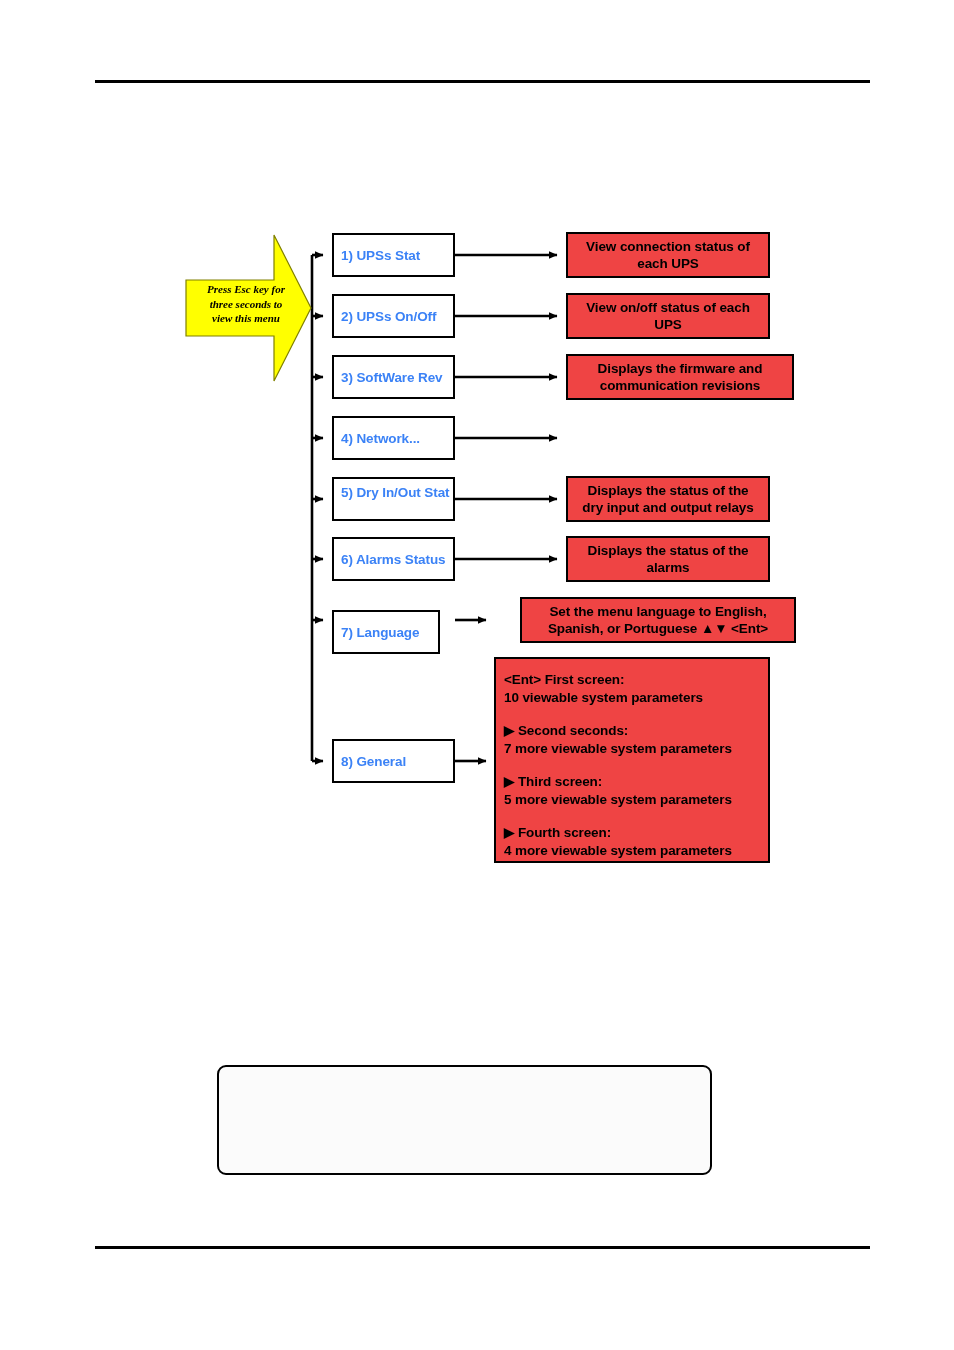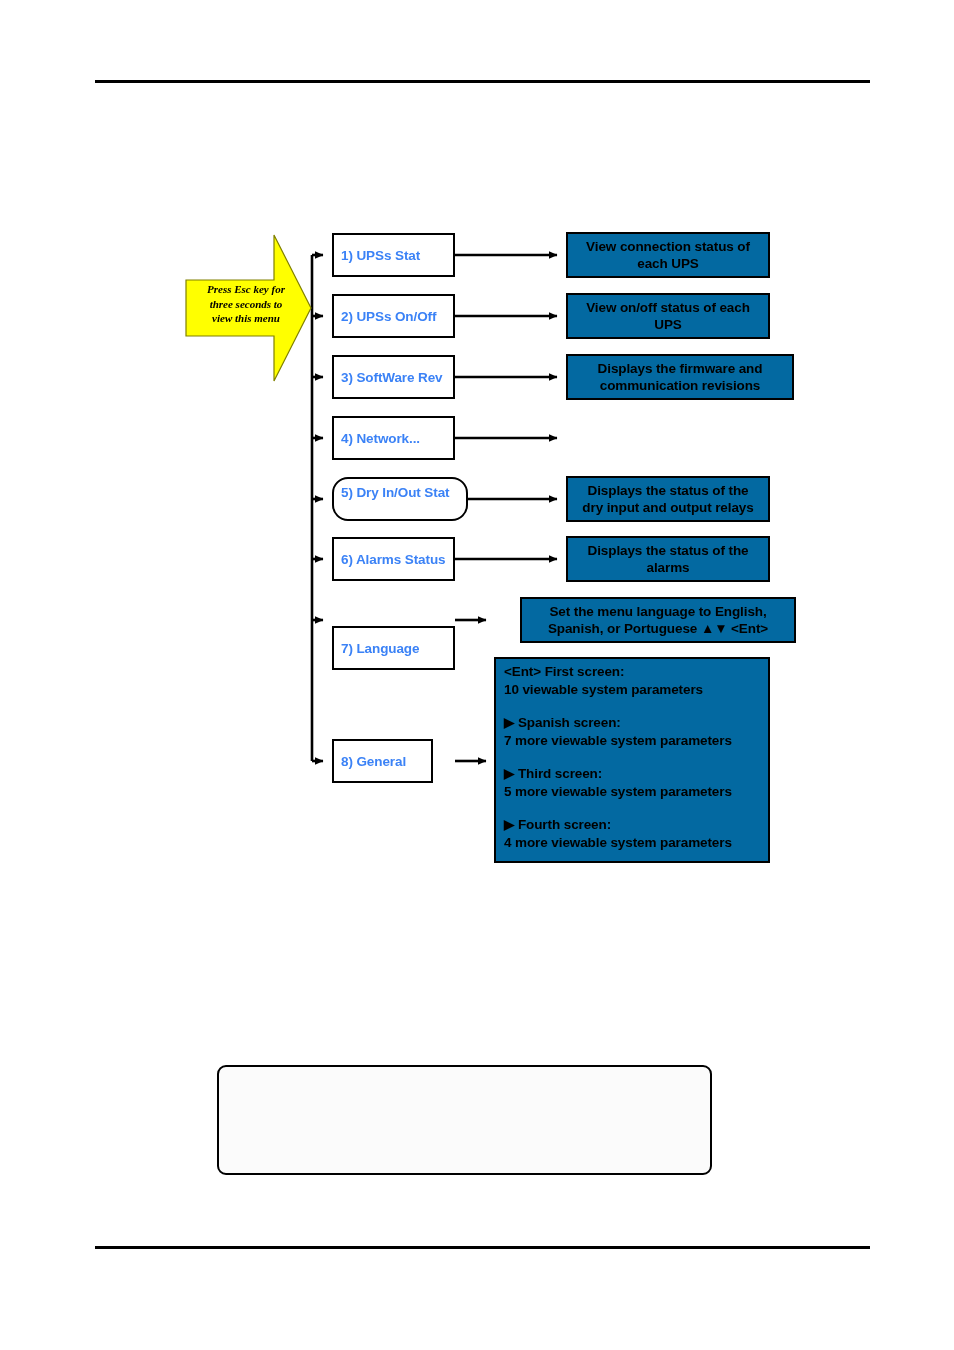--- a/index.html
+++ b/index.html
@@ -70,37 +70,37 @@
     align-items: flex-start;
     padding-top: 5px;
     white-space: normal;
   }
 
   
   .desc-box {
     position: absolute;
     box-sizing: border-box;
     border: 2.5px solid #000000;
-    background: #0369a1;
+    background: #ef4444;
     color: #000000;
     font-size: 13.5px;
     font-weight: bold;
     line-height: 17px;
     letter-spacing: -0.1px;
     text-align: center;
     display: flex;
     align-items: center;
     justify-content: center;
     padding: 0 4px;
   }
   .desc-box.general {
     text-align: left;
     align-items: flex-start;
     justify-content: flex-start;
-    padding: 4px 0 0 8px;
+    padding: 12px 0 0 8px;
     line-height: 17.5px;
   }
   .desc-box.general .blank { display: block; height: 16px; }
 
   
   .callout {
     position: absolute;
     left: 182px;
     top: 232px;
     width: 132px;
@@ -193,33 +193,33 @@
     </div>
 
     <div class="menu-box" style="left:332px; top:355px; width:123px; height:44px;">
       <span>3) SoftWare Rev</span>
     </div>
 
     <div class="menu-box" style="left:332px; top:416px; width:123px; height:44px;">
       <span>4) Network...</span>
     </div>
 
-    <div class="menu-box two-line" style="left:332px; top:477px; width:136px; height:44px;border-radius:16px;">
+    <div class="menu-box two-line" style="left:332px; top:477px; width:123px; height:44px;">
       <span>5) Dry In/Out Stat</span>
     </div>
 
     <div class="menu-box" style="left:332px; top:537px; width:123px; height:44px;">
       <span>6) Alarms Status</span>
     </div>
 
-    <div class="menu-box" style="left:332px; top:626px; width:123px; height:44px;">
+    <div class="menu-box" style="left:332px; top:610px; width:108px; height:44px;">
       <span>7) Language</span>
     </div>
 
-    <div class="menu-box" style="left:332px; top:739px; width:101px; height:44px;">
+    <div class="menu-box" style="left:332px; top:739px; width:123px; height:44px;">
       <span>8) General</span>
     </div>
 
     <div class="desc-box" style="left:566px; top:232px; width:204px; height:46px;">
       <div>
         <span>View connection status of</span><br>
         <span>each UPS</span>
       </div>
     </div>
 
@@ -257,21 +257,21 @@
         <span>Set the menu language to English,</span><br>
         <span>Spanish, or Portuguese ▲▼ &lt;Ent&gt;</span>
       </div>
     </div>
 
     <div class="desc-box general" style="left:494px; top:657px; width:276px; height:206px;">
       <div>
         <span>&lt;Ent&gt; First screen:</span><br>
         <span>10 viewable system parameters</span>
         <span class="blank"></span>
-        <span>▶ Spanish screen:</span><br>
+        <span>▶ Second seconds:</span><br>
         <span>7 more viewable system parameters</span>
         <span class="blank"></span>
         <span>▶ Third screen:</span><br>
         <span>5 more viewable system parameters</span>
         <span class="blank"></span>
         <span>▶ Fourth screen:</span><br>
         <span>4 more viewable system parameters</span>
       </div>
     </div>
 

